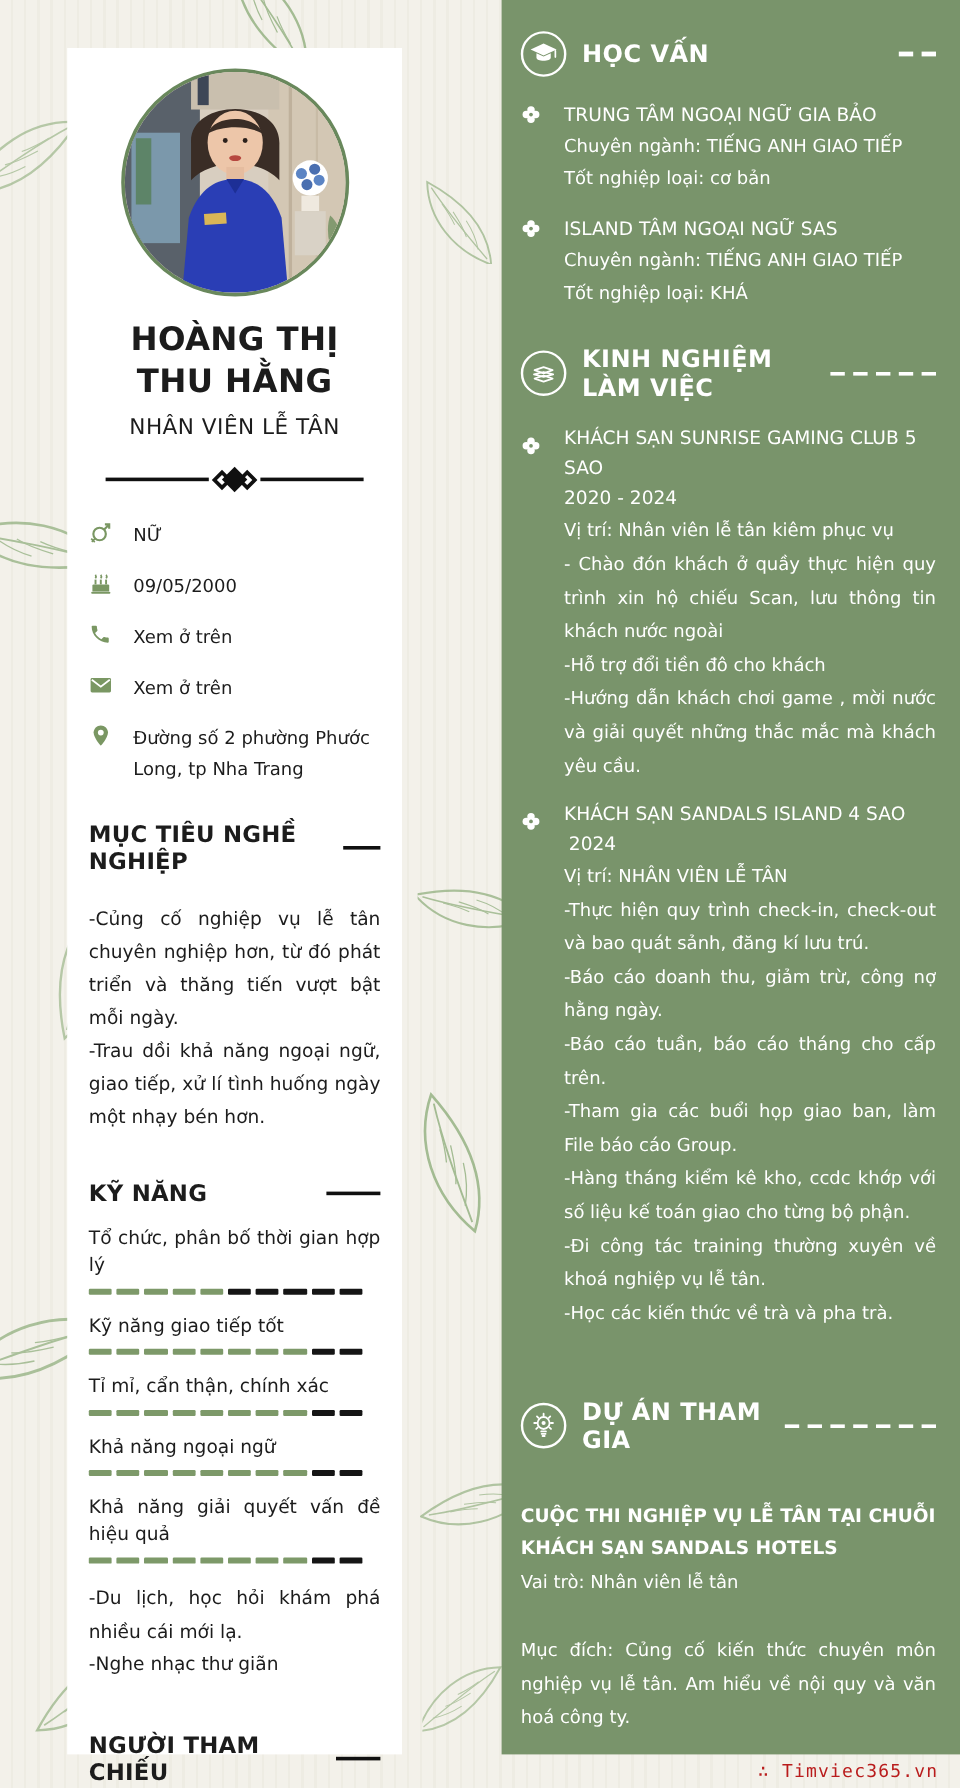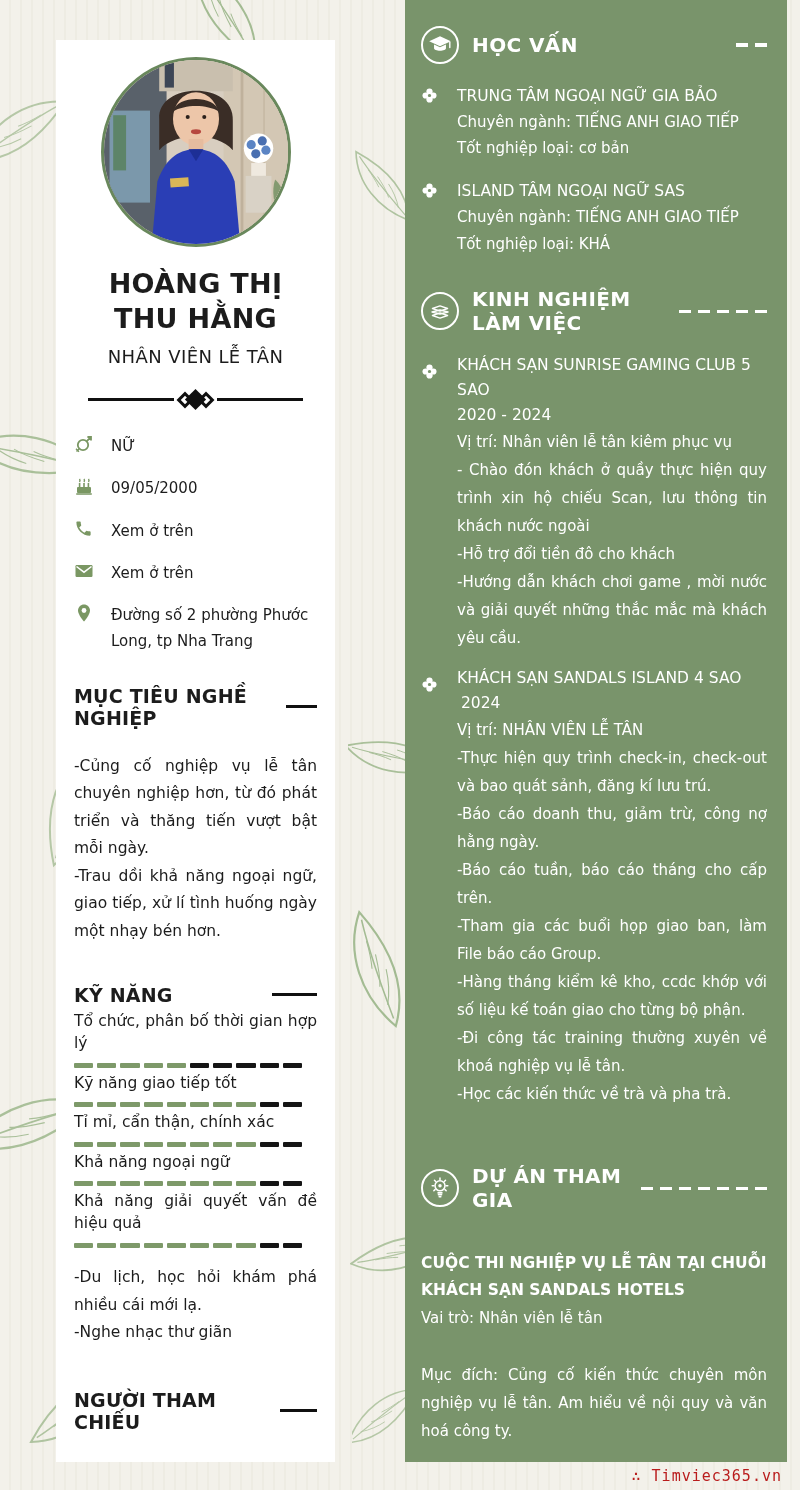--- a/index.html
+++ b/index.html
@@ -35,28 +35,28 @@
   .info-list { margin-top:26px; }
   .info-row { display:flex; align-items:flex-start; margin-bottom:16px; }
   .info-row .ic { width:22px; flex:none; margin-top:1px; }
   .info-row .txt { margin-left:15px; font-size:15px; line-height:1.75; }
   
   .l-head { display:flex; align-items:center; font-size:19px; font-weight:bold;
     letter-spacing:.2px;gap:29px; }
   .l-head .rule { margin-left:auto; width:45px; height:3px; background:#101010; }
   .body-text { font-size:15.5px; line-height:1.78; text-align:justify; }
   
-  .skill-label { font-size:15.5px; line-height:1.45; text-align:justify; margin-top:4px; }
+  .skill-label { font-size:15.5px; line-height:1.45; text-align:justify; margin-top:15px; }
   .skill-bar { display:flex; gap:4px; width:228px; margin-top:8px; }
   .seg { flex:1; height:5px; border-radius:1px; }
   .seg-on { background:#7d9969; }
   .seg-off { background:#151515; }
   
   .right-panel {
-    position:absolute; left:405px; top:0; width:382px; height:1462px;
+    position:absolute; left:418px; top:0; width:382px; height:1462px;
     background:#79946b; color:#ffffff; padding:26px 20px 0 16px; z-index:2;
   }
   .g-head { display:flex; align-items:center; }
   .g-head .circle { width:38px; height:38px; border:2px solid #fff; border-radius:50%;
     flex:none; display:flex; align-items:center; justify-content:center; }
   .g-head .g-title { margin-left:13px; font-size:20px; font-weight:bold; letter-spacing:.4px; }
   .g-dashes { margin-left:auto; display:flex; align-items:center; }
   .hdash { width:12px; height:3.5px; background:#fff; margin-left:7px; display:inline-block; }
   .g-entry { display:flex; align-items:flex-start; }
   .g-bullet { width:36px; flex:none; padding-top:3px; }

